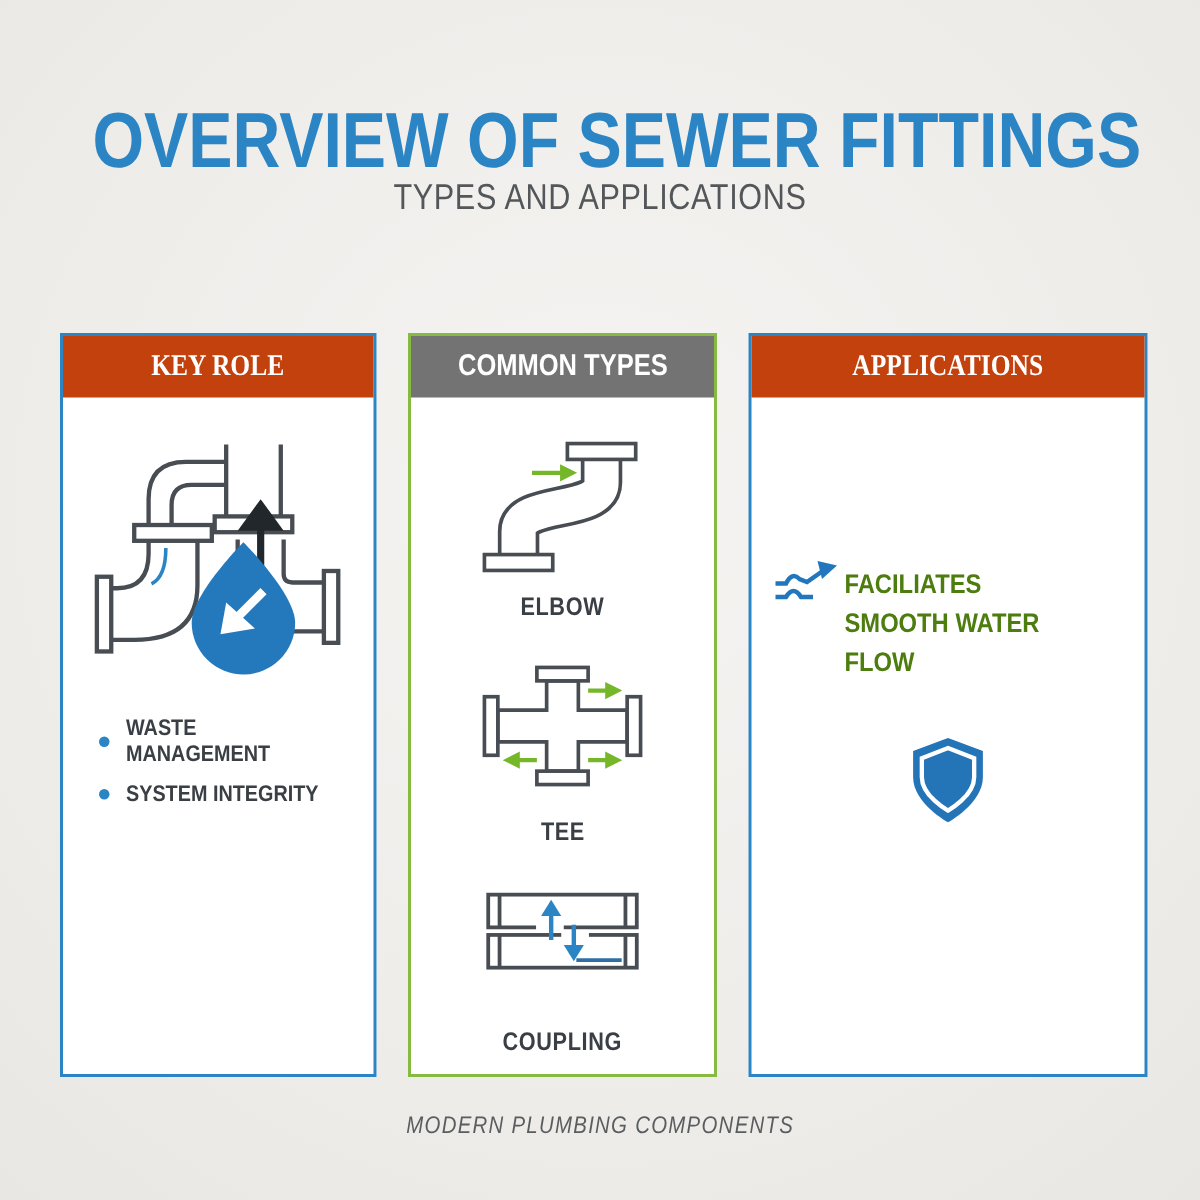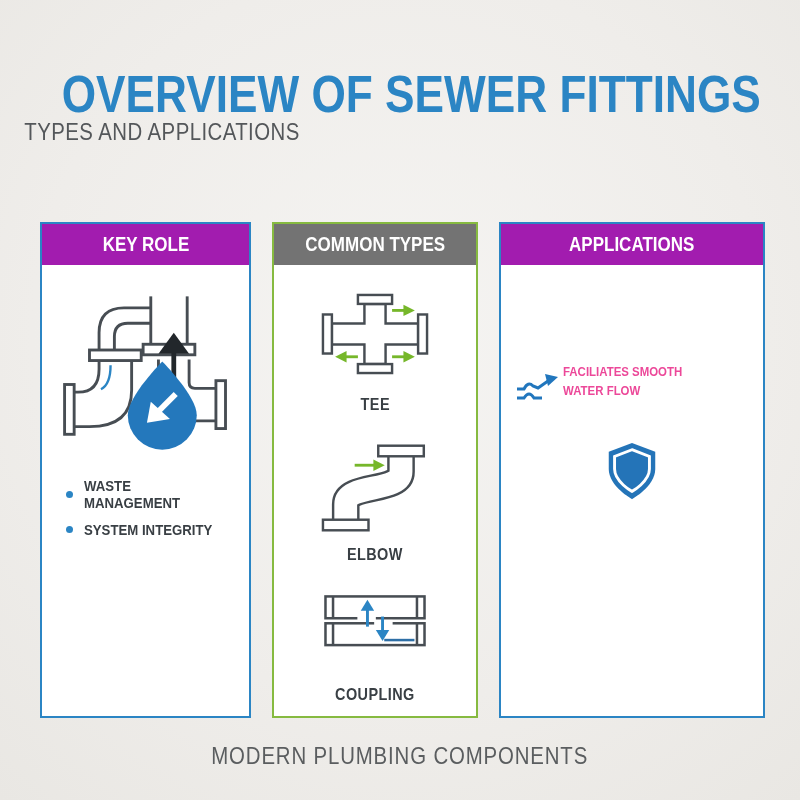--- a/index.html
+++ b/index.html
@@ -6,53 +6,53 @@
   body{
     width:800px;height:800px;position:relative;overflow:hidden;
     background:radial-gradient(circle at 50% 42%, #f5f4f2 0%, #efedea 60%, #e9e7e3 100%);
     font-family:"Liberation Sans", sans-serif;
   }
   .cond{display:inline-block;transform:scaleX(0.85);transform-origin:50% 50%;white-space:nowrap;}
   .cond-l{display:inline-block;transform:scaleX(0.88);transform-origin:0 50%;}
 
   .title{position:absolute;top:64px;left:0;width:100%;text-align:center;
          font-size:52px;font-weight:bold;color:#2b85c4;}
-  .subtitle{position:absolute;top:118px;left:0;width:100%;text-align:left;
+  .subtitle{position:absolute;top:118px;left:0;width:100%;text-align:center;
          font-size:24px;color:#54575a;letter-spacing:0.5px;}
 
   .columns{position:absolute;left:40px;top:222px;width:725px;height:496px;display:flex;gap:21px;}
   .col{background:#ffffff;border:2px solid;box-sizing:border-box;display:flex;flex-direction:column;}
   .col-keyrole{width:225px;border-color:#2b85c4;}
   .col-commontypes{width:219px;border-color:#86ba40;}
   .col-applications{width:284px;border-color:#2b85c4;}
   .col-header{height:41px;flex:0 0 41px;display:flex;align-items:center;justify-content:center;
               color:#fff;font-weight:bold;font-size:20px;}
-  .hdr-blue{background:#a21caf;}
+  .hdr-blue{background:#c2410c;font-family:Liberation Serif, serif;}
   .hdr-green{background:#737373;}
 
   .keyrole-icon-wrap{margin:30px auto 0;width:182px;height:156px;}
   .bullet-list{margin:26px 0 0 24px;}
   .bullet-row{display:flex;align-items:center;margin-bottom:10px;}
   .dot{width:7px;height:7px;border-radius:50%;background:#2b85c4;margin-right:11px;flex:0 0 7px;}
   .bullet-text{font-size:15px;font-weight:bold;color:#393f44;}
 
   .type-block{display:flex;flex-direction:column;align-items:center;}
   .tb1{margin-top:24px;}
   .tb2{margin-top:16px;}
   .tb3{margin-top:18px;}
   .type-label{margin-top:8px;font-size:17px;font-weight:bold;color:#393f44;letter-spacing:0.5px;}
 
   .flow-row{display:flex;align-items:flex-start;margin:98px 0 0 12px;}
   .flow-icon{flex:0 0 50px;margin-top:4px;}
-  .flow-text{width:162px;font-size:13px;font-weight:bold;color:#ec4899;line-height:1.45;}
+  .flow-text{width:162px;font-size:18px;font-weight:bold;color:#4d7c0f;line-height:1.45;margin-top:13px;}
   .shield-wrap{margin:36px auto 0;width:58px;height:62px;}
   .app-bullets{margin:26px 0 0 16px;}
 
   .footer{position:absolute;top:742px;left:0;width:100%;text-align:center;
-          font-size:24px;color:#5a5d5f;letter-spacing:1px;}
+          font-size:16px;color:#5a5d5f;letter-spacing:1px;font-style:italic;}
 </style>
 </head>
 <body>
 
 <div class="title"><span class="cond">OVERVIEW OF SEWER FITTINGS</span></div>
 <div class="subtitle"><span class="cond">TYPES AND APPLICATIONS</span></div>
 
 <div class="columns">
 
   <div class="col col-keyrole">
@@ -93,20 +93,36 @@
         <span class="bullet-text cond-l">SYSTEM INTEGRITY</span>
       </div>
     </div>
   </div>
 
   <div class="col col-commontypes">
     <div class="col-header hdr-green">
       <span class="cond">COMMON TYPES</span>
     </div>
 
+    <div class="type-block tb1">
+      <svg viewBox="0 0 150 120" width="122" height="98">
+        <path d="M107,20 V40 C107,66 39,54 39,80 V100" stroke="#474d53" stroke-width="34" fill="none"></path>
+        <path d="M107,20 V40 C107,66 39,54 39,80 V100" stroke="#fff" stroke-width="28" fill="none"></path>
+        <g stroke="#474d53" stroke-width="3" fill="#fff">
+          <rect x="79" y="8" width="56" height="13"></rect>
+          <rect x="11" y="99" width="56" height="13"></rect>
+        </g>
+        <line x1="50" y1="32" x2="74" y2="32" stroke="#76b72a" stroke-width="3.5"></line>
+        <polygon points="87,32 73,25 73,39" fill="#76b72a"></polygon>
+      </svg>
+      <div class="type-label">
+        <span class="cond">ELBOW</span>
+      </div>
+    </div>
+
     <div class="type-block tb2">
       <svg viewBox="0 0 150 130" width="122" height="106">
         <path d="M62,28 H88 V52 H128 V78 H88 V102 H62 V78 H22 V52 H62 Z" fill="#fff" stroke="#474d53" stroke-width="3"></path>
         <g stroke="#474d53" stroke-width="3" fill="#fff">
           <rect x="54" y="17" width="42" height="11"></rect>
           <rect x="54" y="102" width="42" height="11"></rect>
           <rect x="11" y="41" width="11" height="48"></rect>
           <rect x="128" y="41" width="11" height="48"></rect>
         </g>
         <g stroke="#76b72a" stroke-width="3.5">
@@ -115,36 +131,20 @@
           <line x1="54" y1="93" x2="38" y2="93"></line>
         </g>
         <g fill="#76b72a">
           <polygon points="124,36 110,29 110,43"></polygon>
           <polygon points="124,93 110,86 110,100"></polygon>
           <polygon points="26,93 40,86 40,100"></polygon>
         </g>
       </svg>
       <div class="type-label">
         <span class="cond">TEE</span>
-      </div>
-    </div>
-
-    <div class="type-block tb1">
-      <svg viewBox="0 0 150 120" width="122" height="98">
-        <path d="M107,20 V40 C107,66 39,54 39,80 V100" stroke="#474d53" stroke-width="34" fill="none"></path>
-        <path d="M107,20 V40 C107,66 39,54 39,80 V100" stroke="#fff" stroke-width="28" fill="none"></path>
-        <g stroke="#474d53" stroke-width="3" fill="#fff">
-          <rect x="79" y="8" width="56" height="13"></rect>
-          <rect x="11" y="99" width="56" height="13"></rect>
-        </g>
-        <line x1="50" y1="32" x2="74" y2="32" stroke="#76b72a" stroke-width="3.5"></line>
-        <polygon points="87,32 73,25 73,39" fill="#76b72a"></polygon>
-      </svg>
-      <div class="type-label">
-        <span class="cond">ELBOW</span>
       </div>
     </div>
 
     <div class="type-block tb3">
       <svg viewBox="0 0 150 112" width="126" height="94">
         <g stroke="#474d53" stroke-width="3" fill="none">
           <rect x="16" y="16" width="118" height="26"></rect>
           <line x1="25" y1="16" x2="25" y2="42"></line>
           <line x1="125" y1="16" x2="125" y2="42"></line>
           <rect x="16" y="48" width="118" height="26"></rect>

